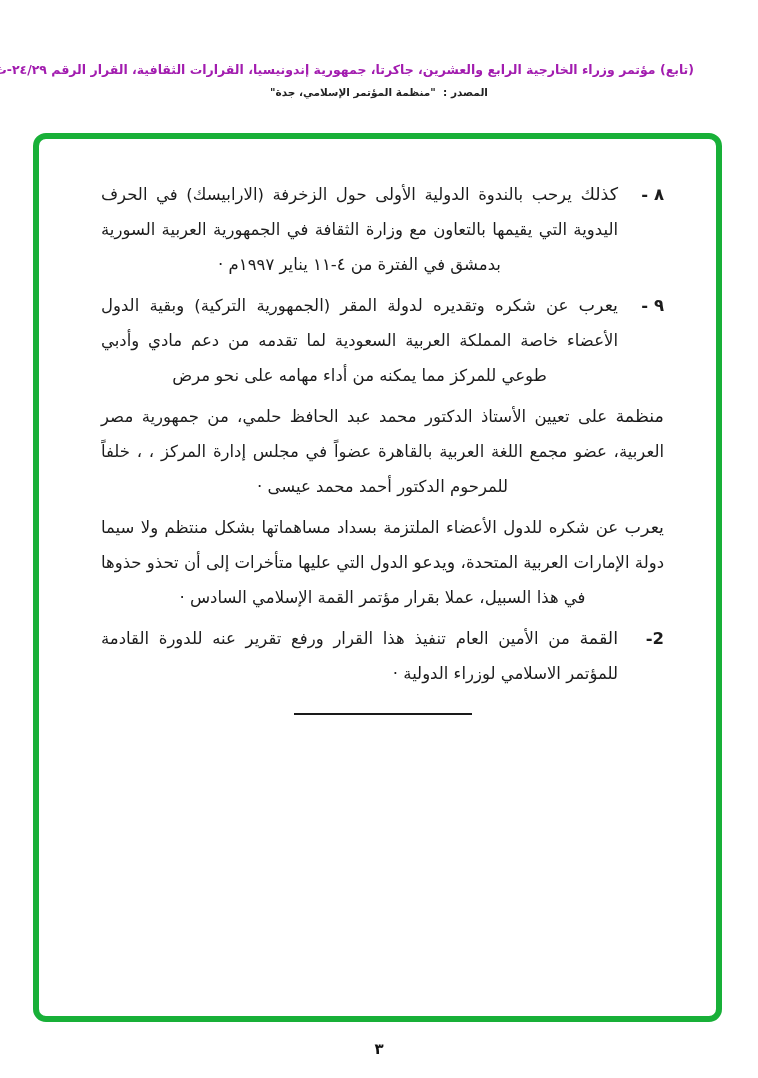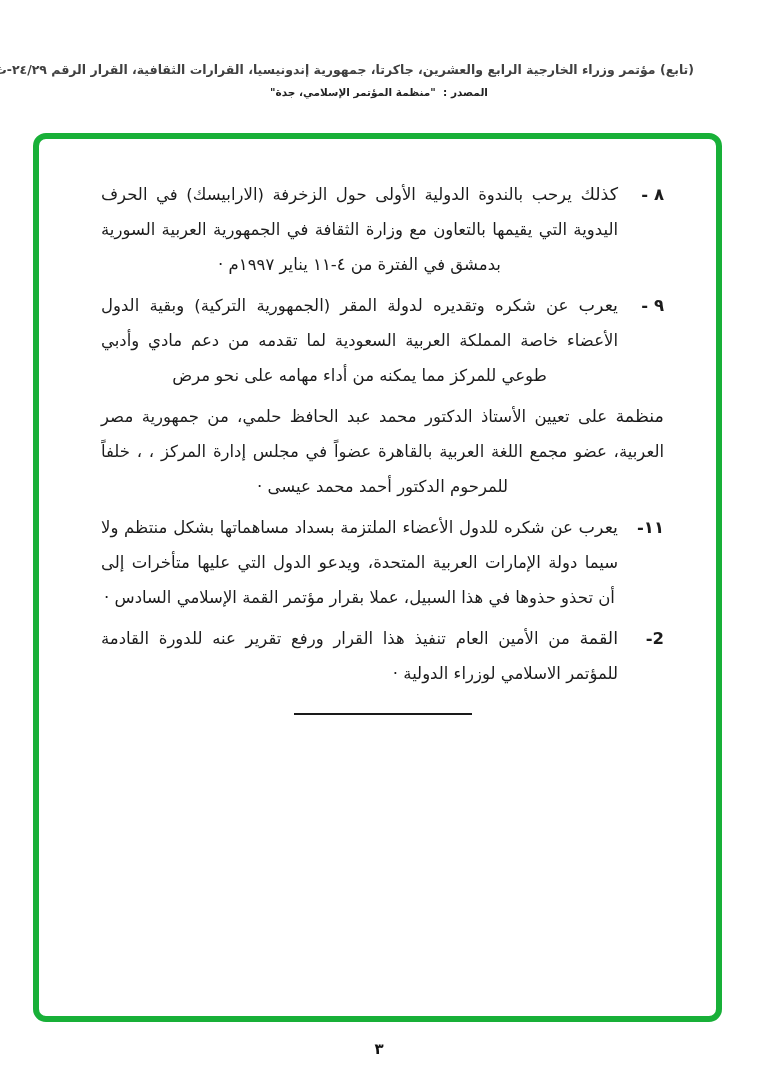--- a/index.html
+++ b/index.html
@@ -15,21 +15,21 @@
   }
   .header {
     position:absolute;
     top:62px; right:64px; left:40px;
   }
   .header-line1 {
     font-size:12.5px;
     font-weight:bold;
     white-space:nowrap;
     text-align:right;
-    color:#404040;
+    color:#a21caf;
   }
   .header-line2 {
     margin-top:9px;
     margin-left:24px;
     text-align:center;
     font-size:10.5px;
     font-weight:bold;
     color:#222;
   }
   .frame {
@@ -99,21 +99,20 @@
       <div class="item">
         <div class="item-num">٩ -</div>
         <div class="item-body center-last"><span class="lead">يعرب</span><span> عن شكره وتقديره لدولة المقر (الجمهورية التركية) وبقية الدول الأعضاء خاصة المملكة العربية السعودية لما تقدمه من دعم مادي وأدبي طوعي للمركز مما يمكنه من أداء مهامه على نحو مرض</span></div>
       </div>
 
       <div class="item">
         <div class="item-body center-last"><span class="lead">منظمة</span><span> على تعيين الأستاذ الدكتور محمد عبد الحافظ حلمي، من جمهورية مصر العربية، عضو مجمع اللغة العربية بالقاهرة عضواً في مجلس إدارة المركز ، ، خلفاً للمرحوم الدكتور أحمد محمد عيسى ·</span></div>
       </div>
 
       <div class="item">
-        <div class="item-num">١١-</div>
         <div class="item-body center-last"><span class="lead">يعرب</span><span> عن شكره للدول الأعضاء الملتزمة بسداد مساهماتها بشكل منتظم ولا سيما دولة الإمارات العربية المتحدة، </span><span class="lead">ويدعو</span><span> الدول التي عليها متأخرات إلى أن تحذو حذوها في هذا السبيل، عملا بقرار مؤتمر القمة الإسلامي السادس ·</span></div>
       </div>
 
       <div class="item">
         <div class="item-num">2-</div>
         <div class="item-body"><span class="lead">القمة</span><span> من الأمين العام تنفيذ هذا القرار ورفع تقرير عنه للدورة القادمة للمؤتمر الاسلامي لوزراء الدولية ·</span></div>
       </div>
 
       <div class="rule"></div>
 

